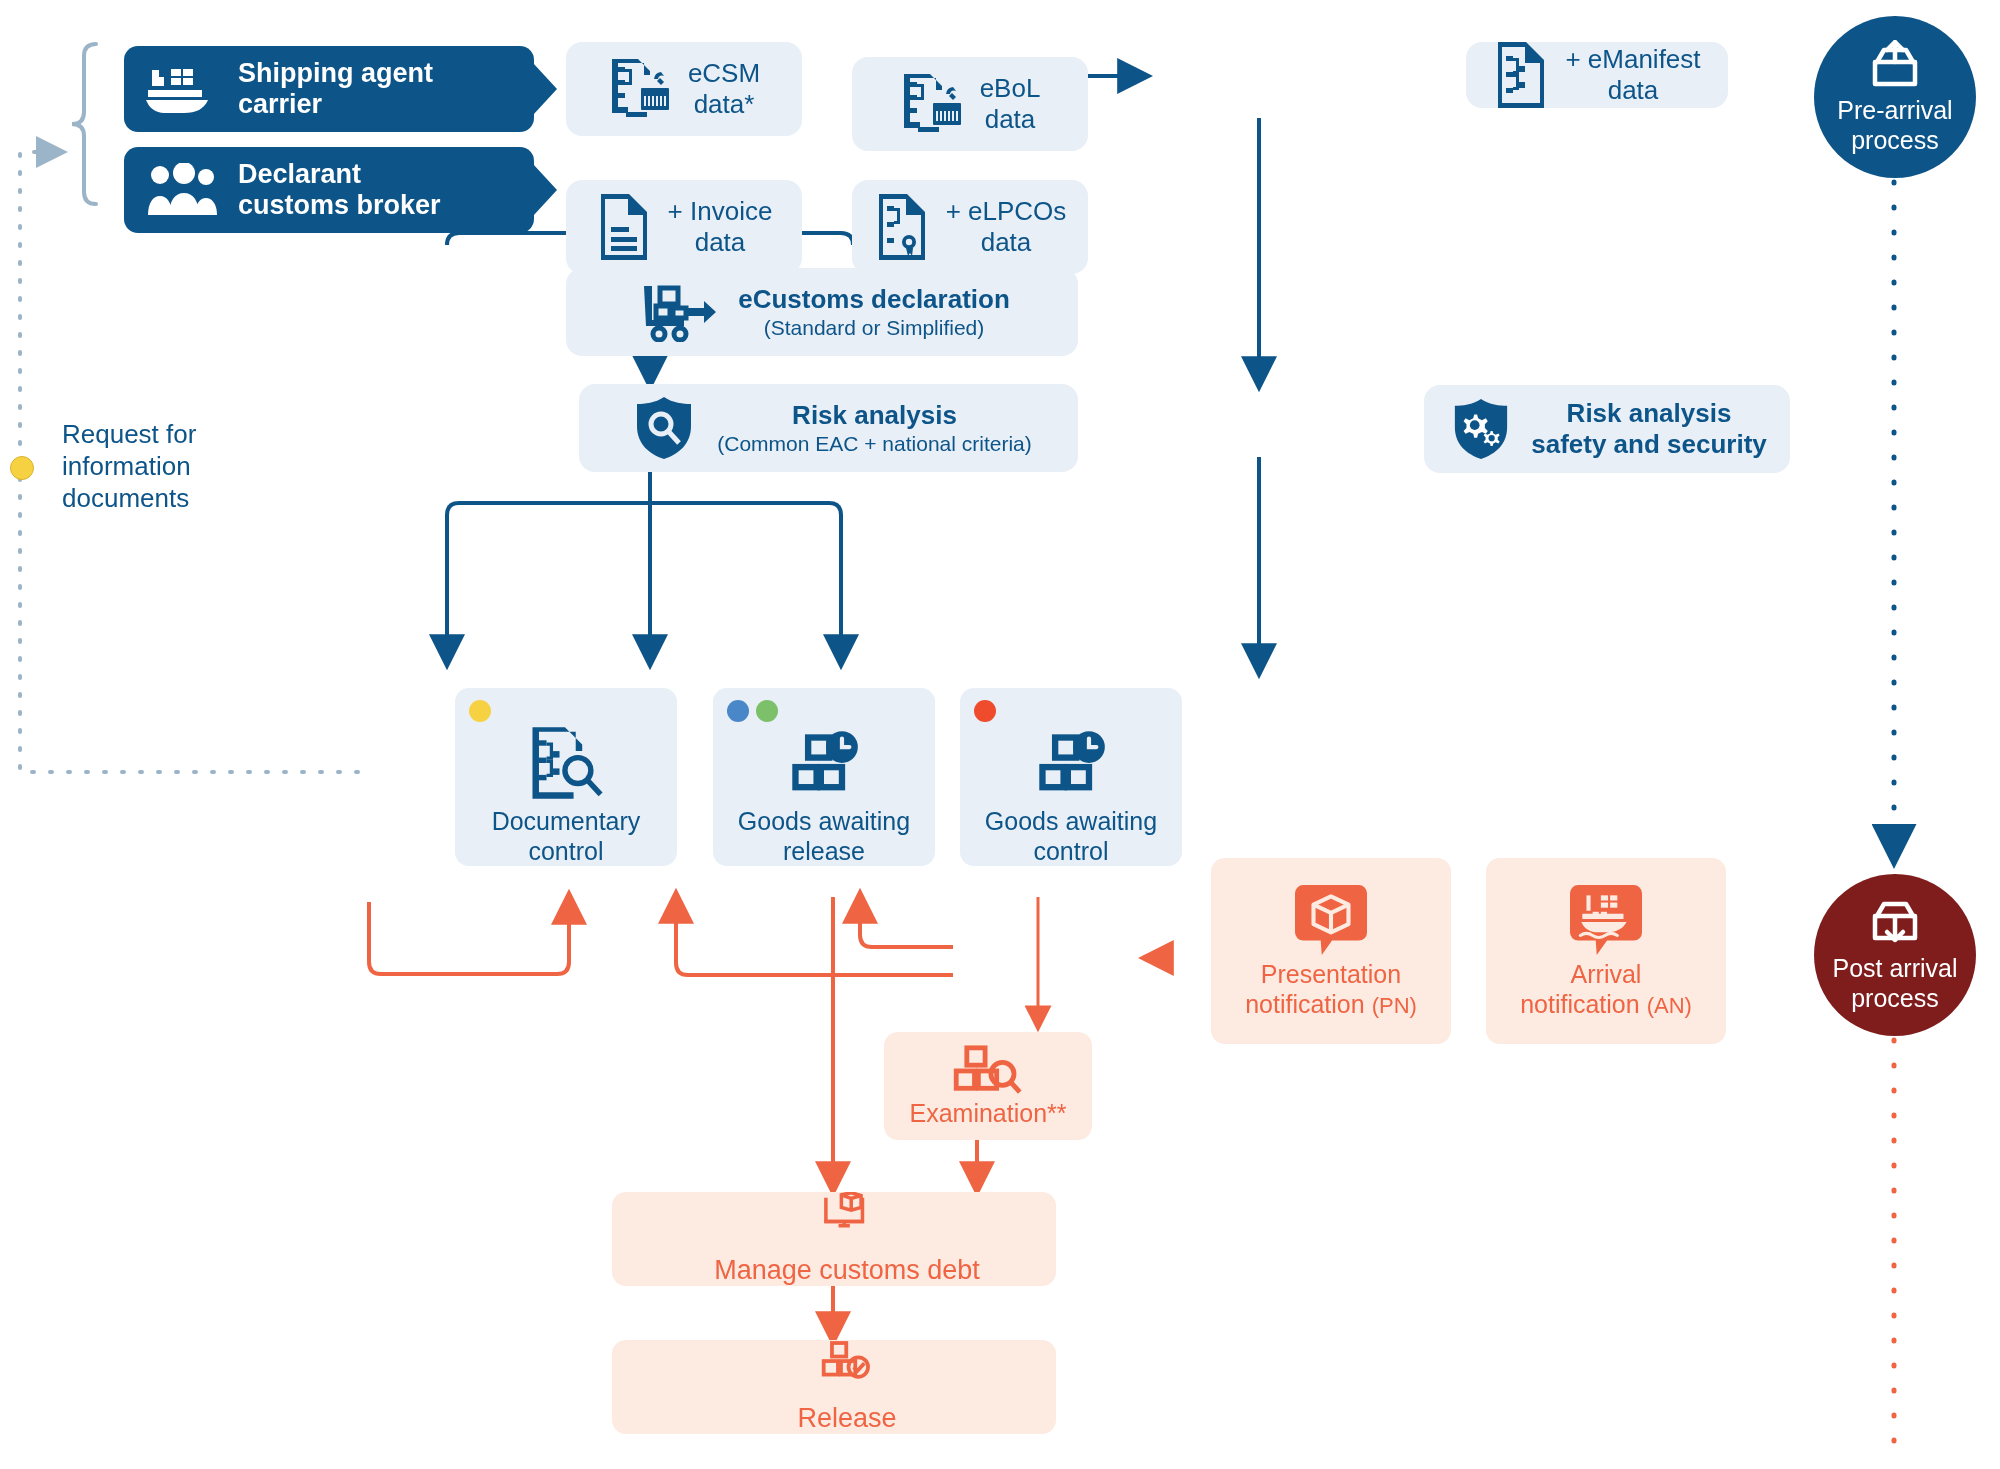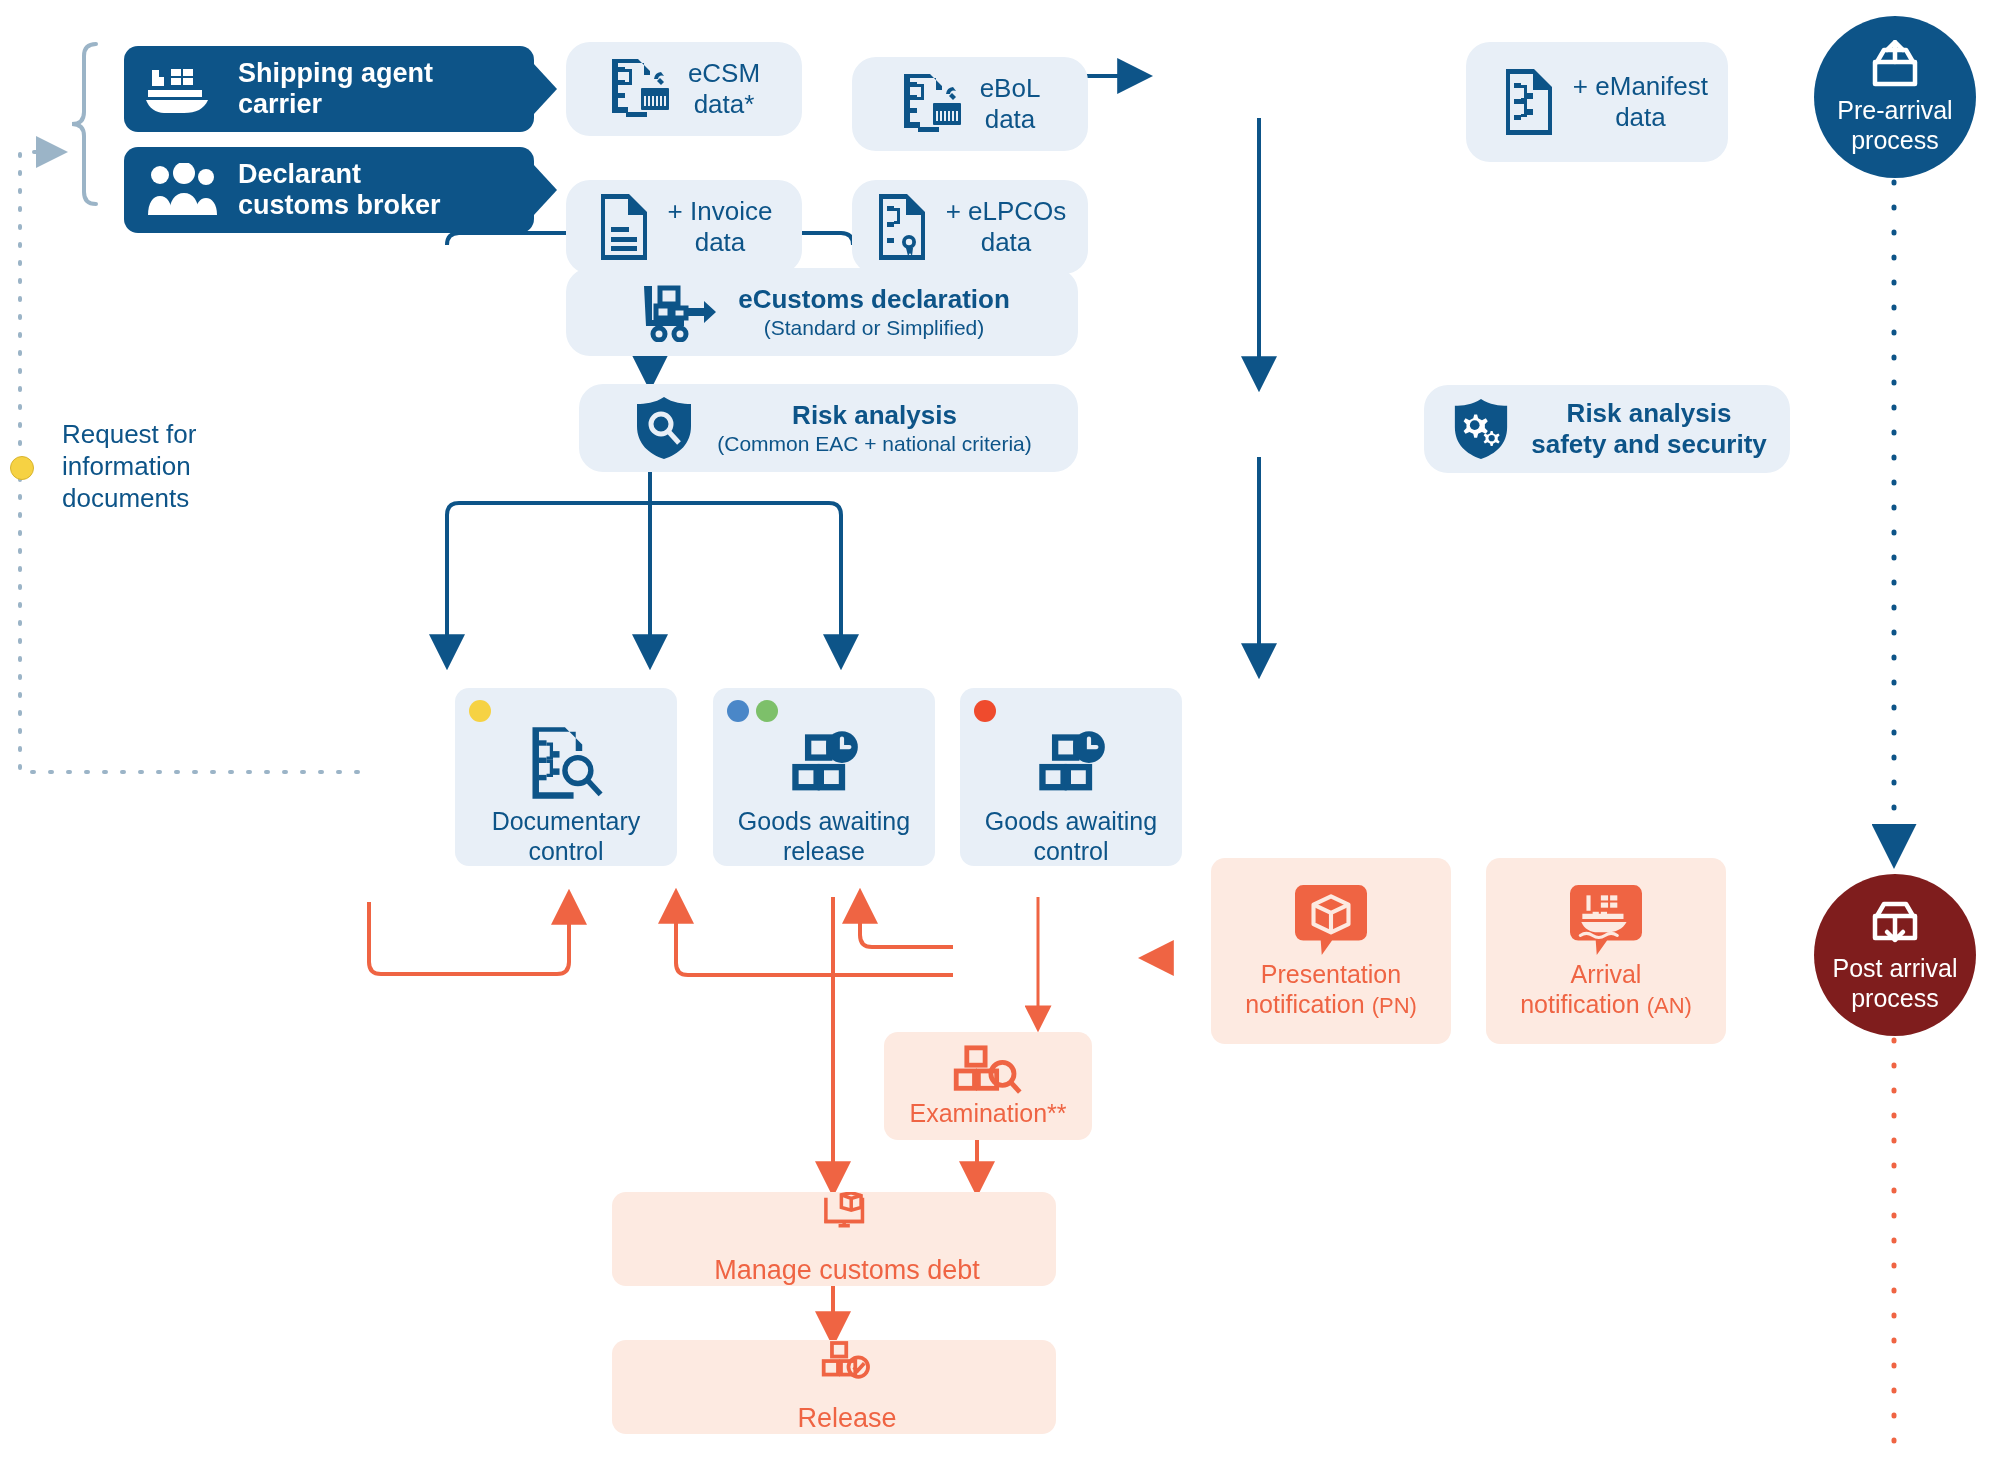--- a/index.html
+++ b/index.html
@@ -18,21 +18,21 @@
   #wires {
     position: absolute;
     left: 0; top: 0;
     width: 2000px; height: 1469px;
     pointer-events: none;
   }
   .node {
     position: absolute;
     display: flex;
     align-items: center;
-    border-radius: 24px;
+    border-radius: 16px;
   }
 
   
   .actor {
     background: #0d5488;
     color: #ffffff;
     border-radius: 14px;
     padding: 0 18px 0 22px;
     gap: 18px;
   }
@@ -340,21 +340,21 @@
         <rect x="13" y="46" width="7" height="5"></rect>
         <path d="M20,33 h5 v16 h-5z" fill="none"></path>
         <circle cx="35" cy="50" r="7"></circle>
         <circle cx="35" cy="50" r="3.2" fill="#e8eff7"></circle>
         <path d="M32,56 l2,8 l2,-3 l2,3 l1,-8z"></path>
       </g>
     </svg>
     <div class="lbl">+ eLPCOs<br>data</div>
   </div>
 
-  <div class="node chip" style="left:1466px; top:42px; width:262px; height:120px;justify-content:flex-end;">
+  <div class="node chip" style="left:1466px; top:42px; width:262px; height:66px;">
     <svg width="58" height="70" viewBox="0 0 58 70">
       <g class="ic-b">
         <path d="M5,2 h28 l18,18 v48 h-46z M9,7 v56 h38 v-40 h-15 v-16z"></path>
         <rect x="13" y="16" width="7" height="5"></rect>
           <rect x="13" y="32" width="7" height="5"></rect>
           <rect x="13" y="48" width="7" height="5"></rect>
         <path d="M20,18 h6 v16 h-6 v-3 h3 v-10 h-3z"></path>
         <path d="M20,34 h6 v16 h-6 v-3 h3 v-10 h-3z"></path>
         <rect x="26" y="26" width="6" height="6"></rect>
         <rect x="26" y="42" width="6" height="6"></rect>

